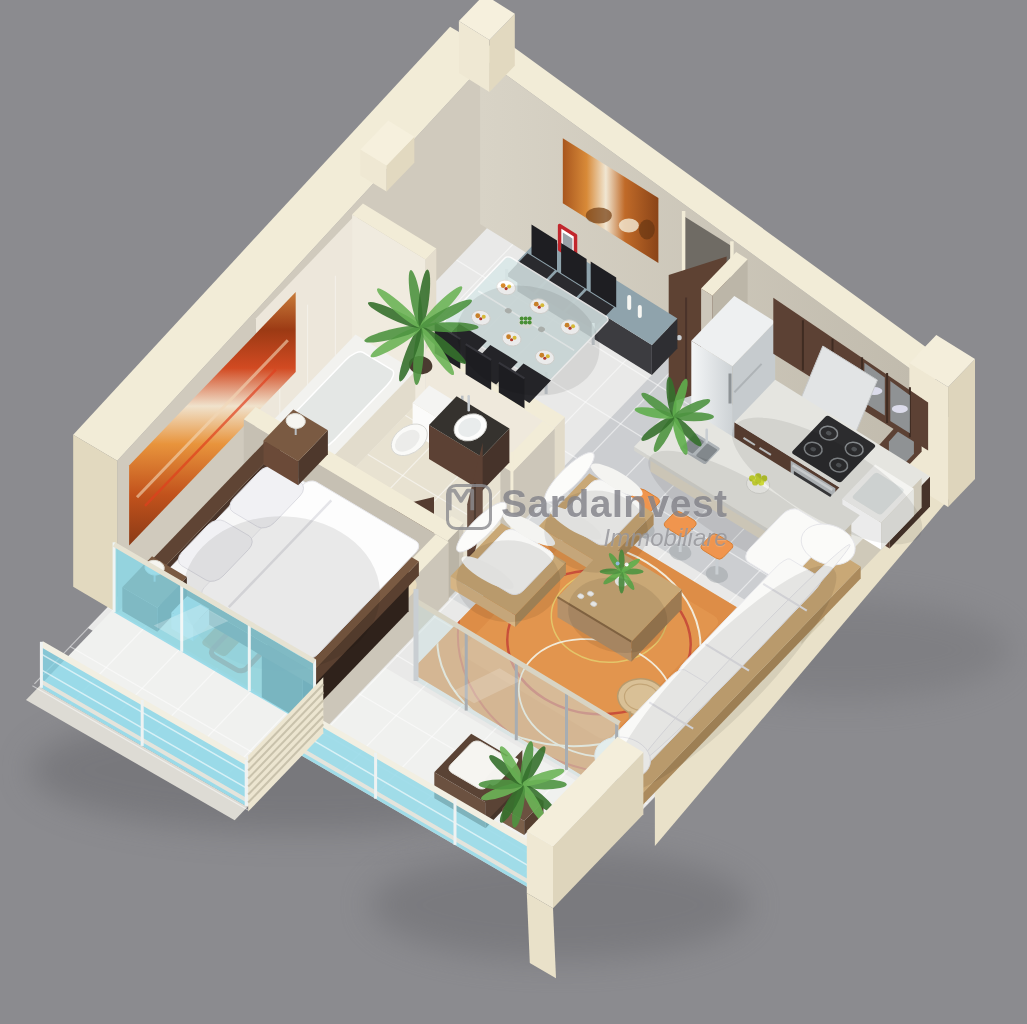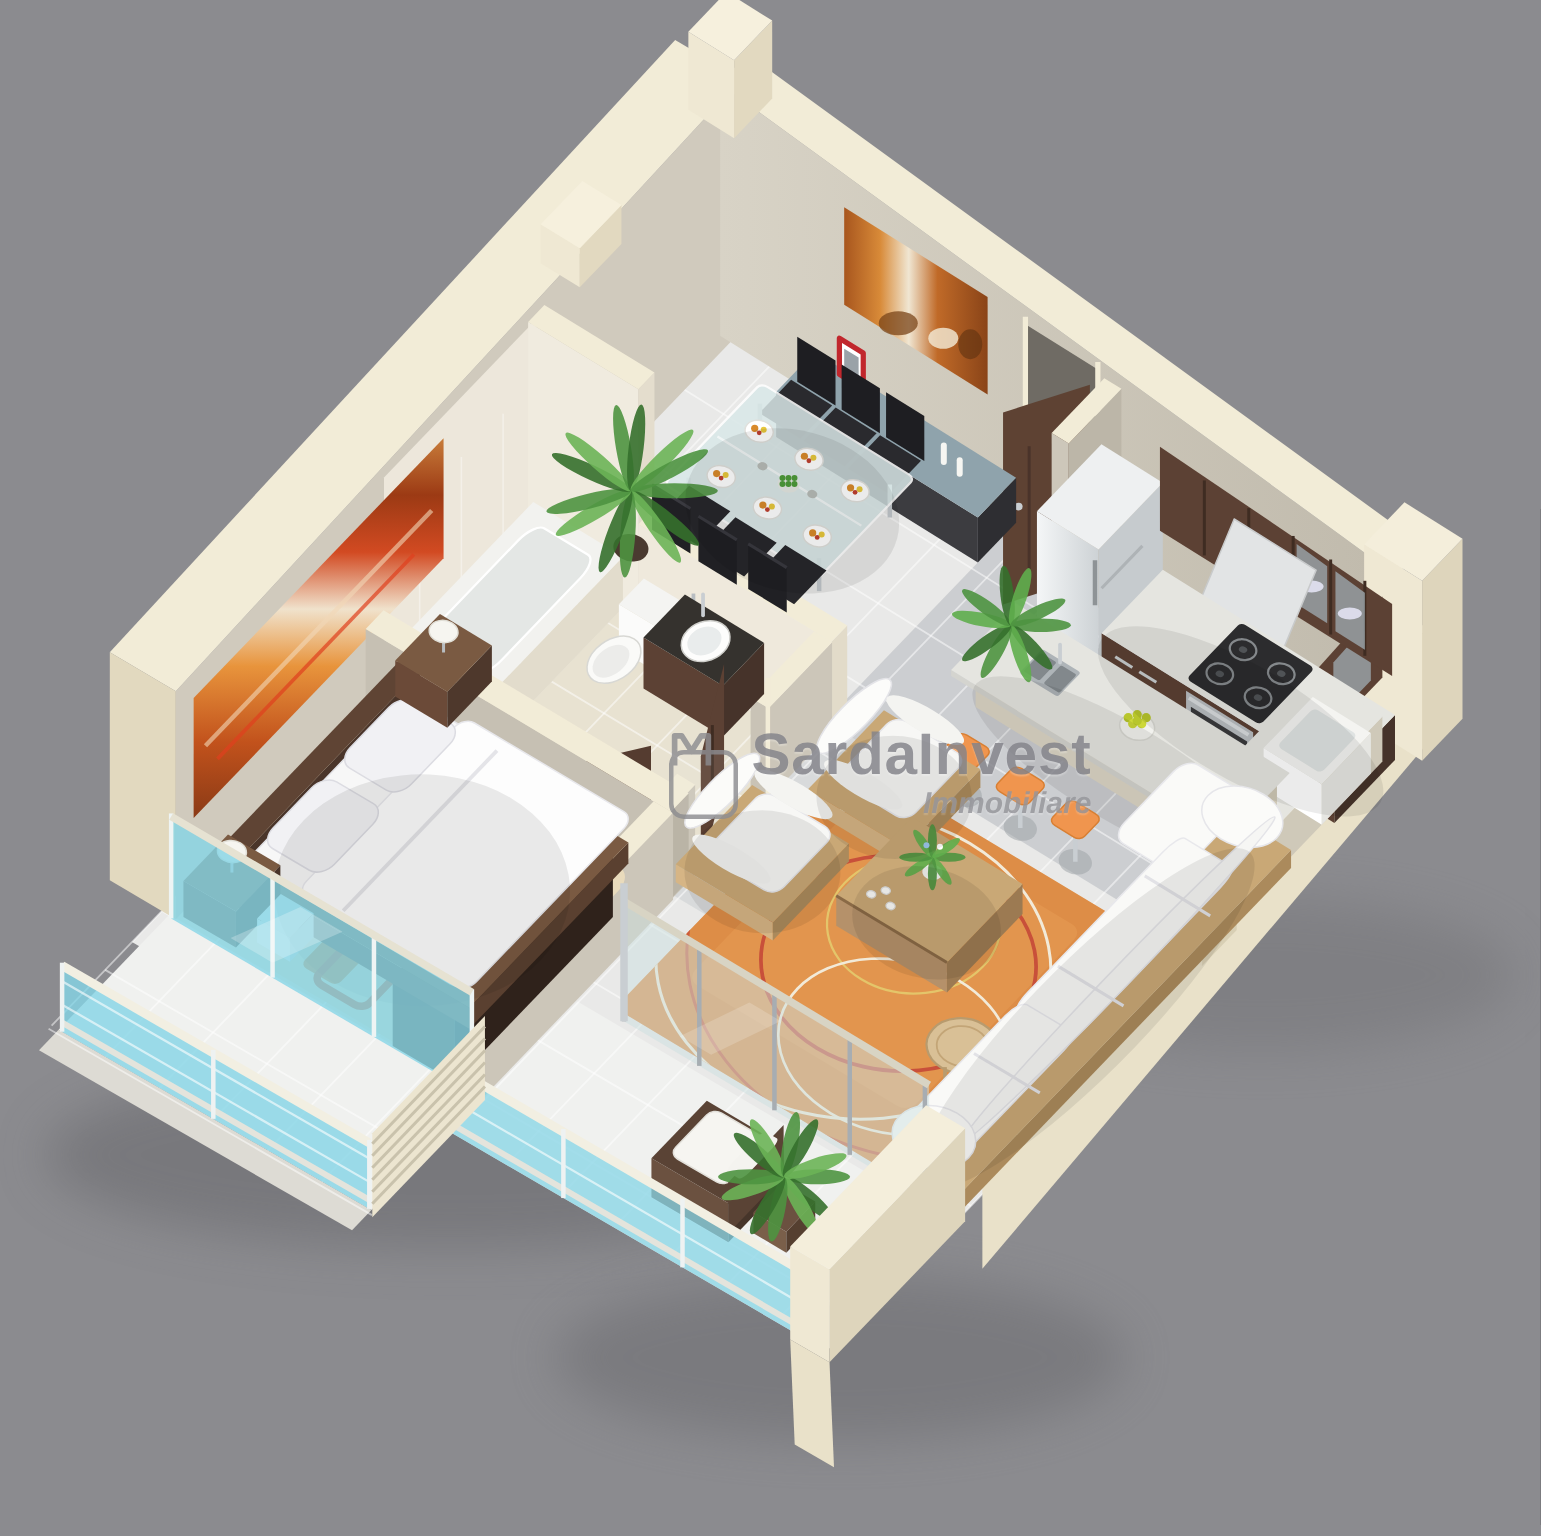--- a/index.html
+++ b/index.html
@@ -1,27 +1,27 @@
 <!DOCTYPE html>
 <html><head>
 <meta charset="utf-8">
 <style>
   html,body{margin:0;padding:0;background:#707074;}
   .stage{position:relative;width:1027px;height:1024px;overflow:hidden;
          background:var(--bg,#8b8b8f);font-family:"Liberation Sans",sans-serif;}
   .stage svg{position:absolute;left:0;top:0;}
-  .watermark{position:absolute;left:446px;top:484px;display:flex;align-items:flex-end;
+  .watermark{position:absolute;left:446px;top:484px;display:flex;align-items:flex-start;
              gap:9px;opacity:.82;pointer-events:none;}
   .wm-logo{width:46px;height:46px;border:3px solid #8d8d91;border-radius:10px;
            box-sizing:border-box;display:flex;align-items:center;justify-content:center;
            background:rgba(240,240,240,0.10);}
   .wm-text{display:flex;flex-direction:column;align-items:flex-end;}
   .wm-brand{font-size:39px;font-weight:bold;letter-spacing:.5px;color:#83838a;line-height:1.05;
             text-shadow:0 1px 1px rgba(255,255,255,.28);}
-  .wm-tagline{font-size:20px;font-style:italic;font-weight:bold;color:#96969b;line-height:1;
+  .wm-tagline{font-size:24px;font-style:italic;font-weight:normal;color:#96969b;line-height:1;
               margin-top:1px;text-shadow:0 1px 1px rgba(255,255,255,.22);}
 </style>
 </head>
 <body>
 
 <div class="stage" style="--bg: #8b8b8f;">
   <svg id="scene" width="1027" height="1024" viewBox="0 0 1027 1024">
       <defs>
         <linearGradient id="wallT" x1="0" y1="0" x2="1" y2="0">
           <stop offset="0%" stop-color="#d8d3c6"></stop>

